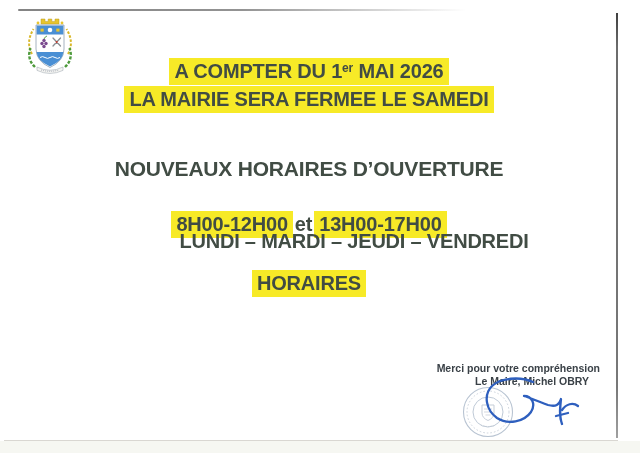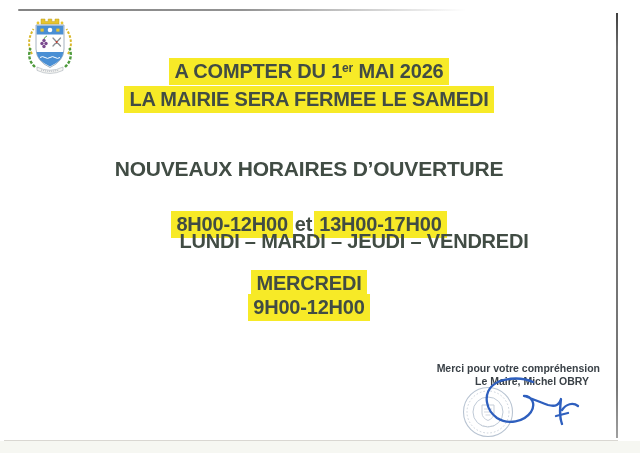--- a/index.html
+++ b/index.html
@@ -107,22 +107,21 @@
   <div class="line fs-title l1"><span class="hl"><span>A COMPTER DU 1</span><sup>er</sup><span> MAI 2026</span></span></div>
 
   <div class="line fs-title l2"><span class="hl">LA MAIRIE SERA FERMEE LE SAMEDI</span></div>
 
   <div class="line fs-heading heading">NOUVEAUX HORAIRES D’OUVERTURE</div>
 
   <div class="line fs-title hours"><span class="hl">8H00-12H00</span><span class="sep">et</span><span class="hl">13H00-17H00</span></div>
 
   <div class="line fs-title days">LUNDI – MARDI – JEUDI – VENDREDI</div>
 
-  <div class="line fs-title wed"><span class="hl">MERCREDI</span></div>
-  <div class="line fs-title wed2"><span class="hl">9H00-12H00</span></div>
+  <div class="line fs-title wed"><span class="hl">HORAIRES</span></div>
 
   <div class="sign-block">
     <div>Merci pour votre compréhension</div>
     <div class="signer">Le Maire, Michel OBRY</div>
   </div>
 
   <svg class="stamp" viewBox="0 0 52 52" aria-hidden="true">
     <circle cx="26" cy="26" r="24.5" fill="none" stroke="#7e93ad" stroke-width="1.1"></circle>
     <circle cx="26" cy="26" r="21" fill="none" stroke="#8d9cb0" stroke-width="0.8" stroke-dasharray="1.6 2"></circle>
     <circle cx="26" cy="26" r="15" fill="none" stroke="#7e93ad" stroke-width="0.9"></circle>

